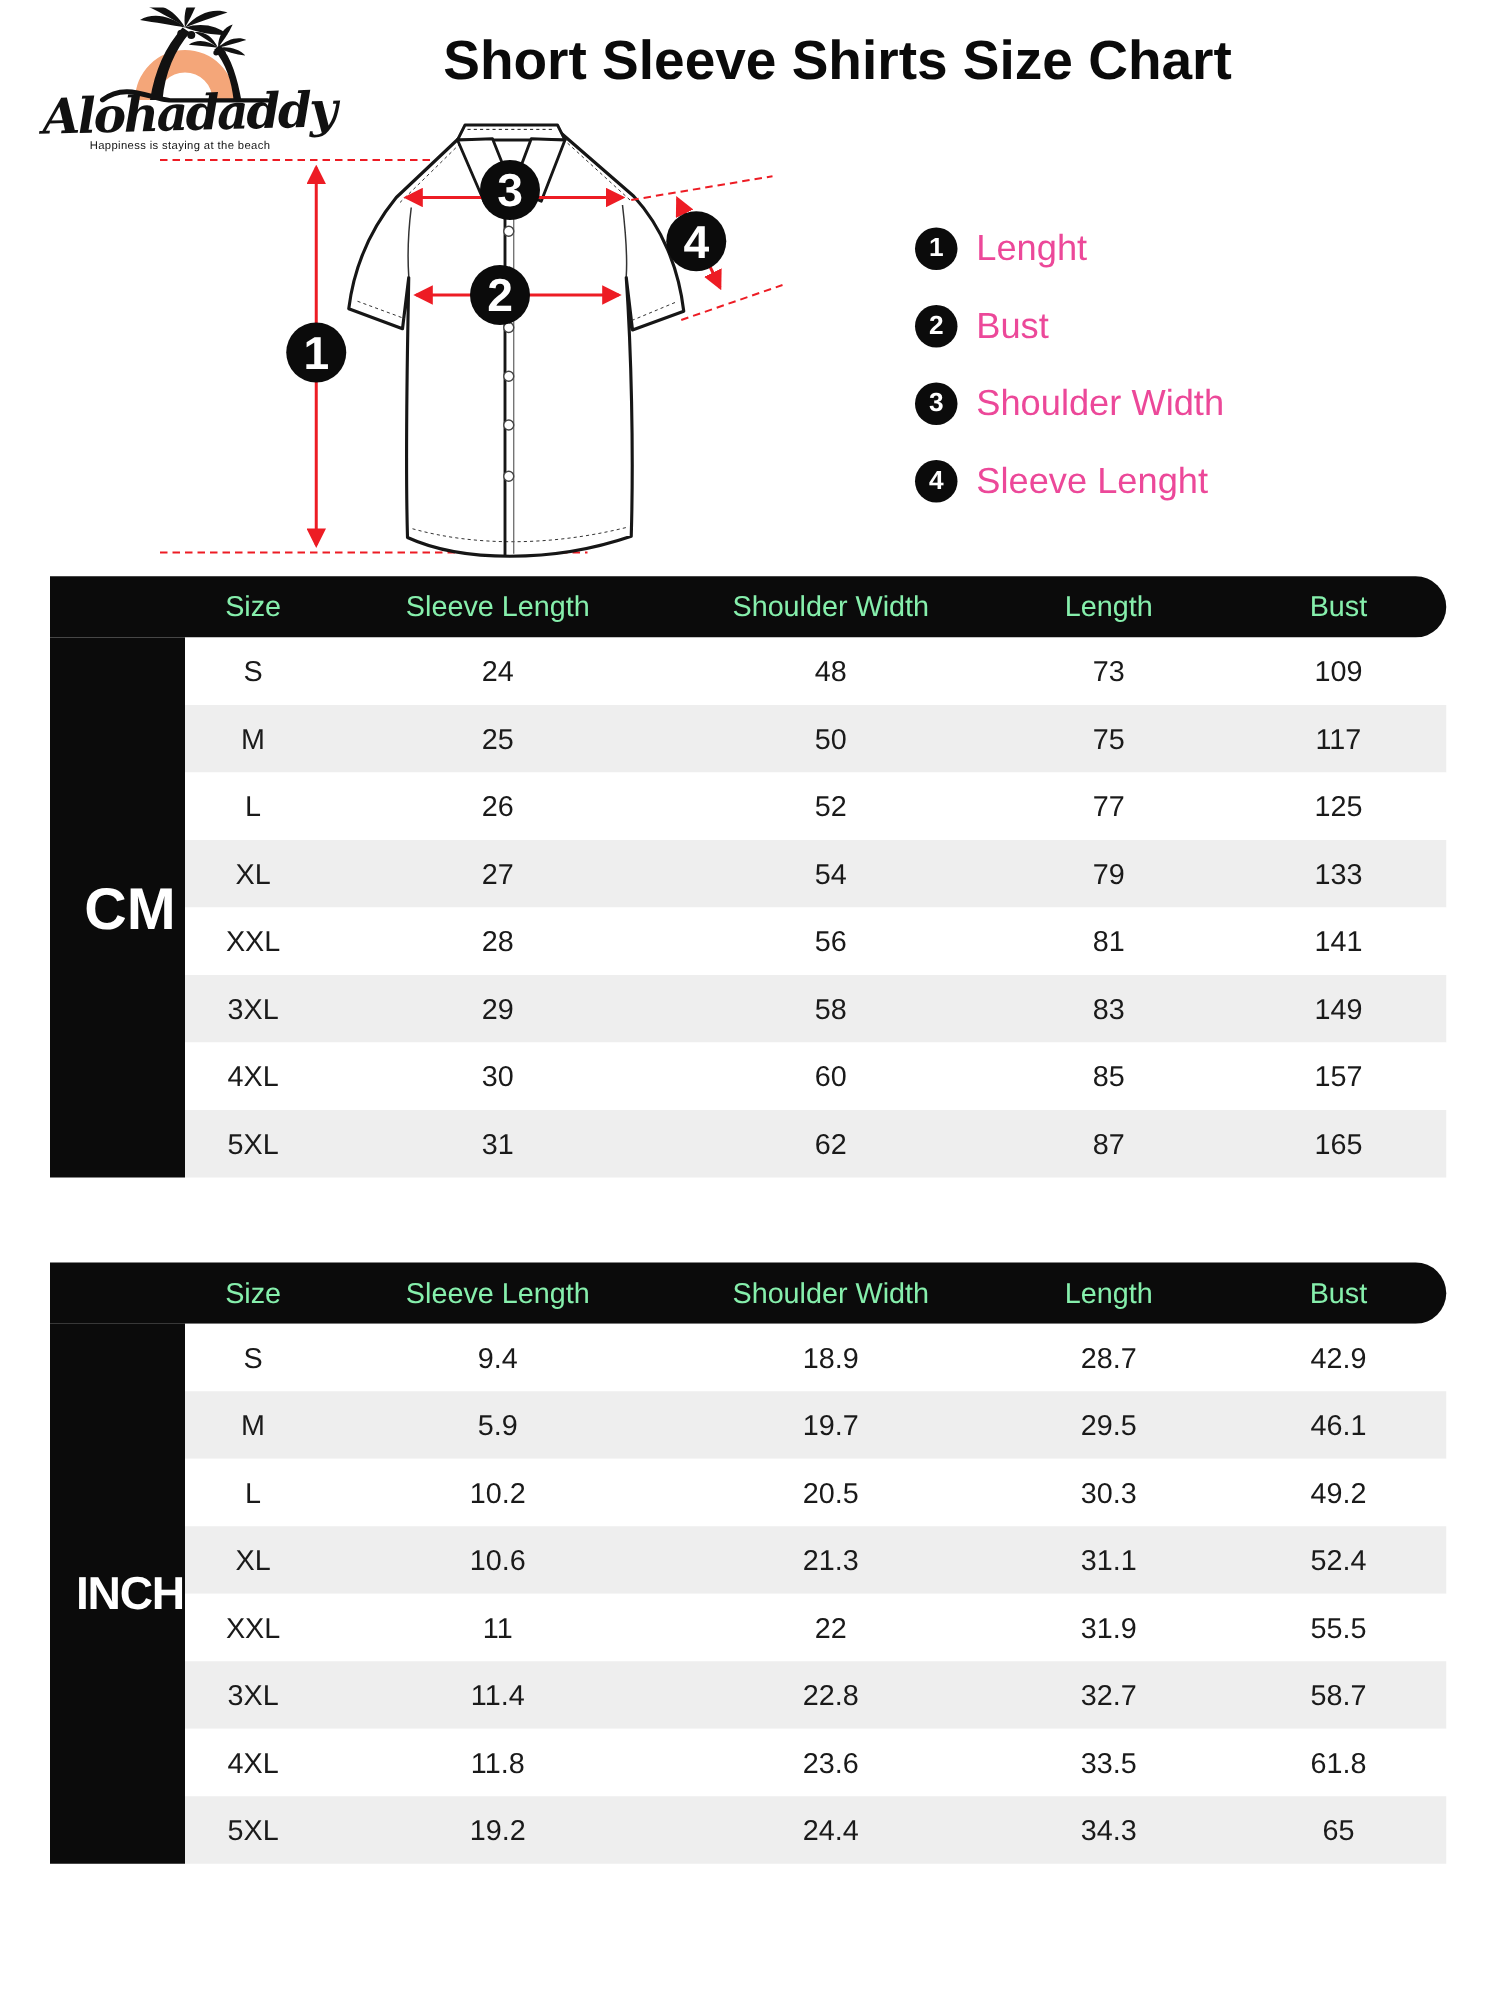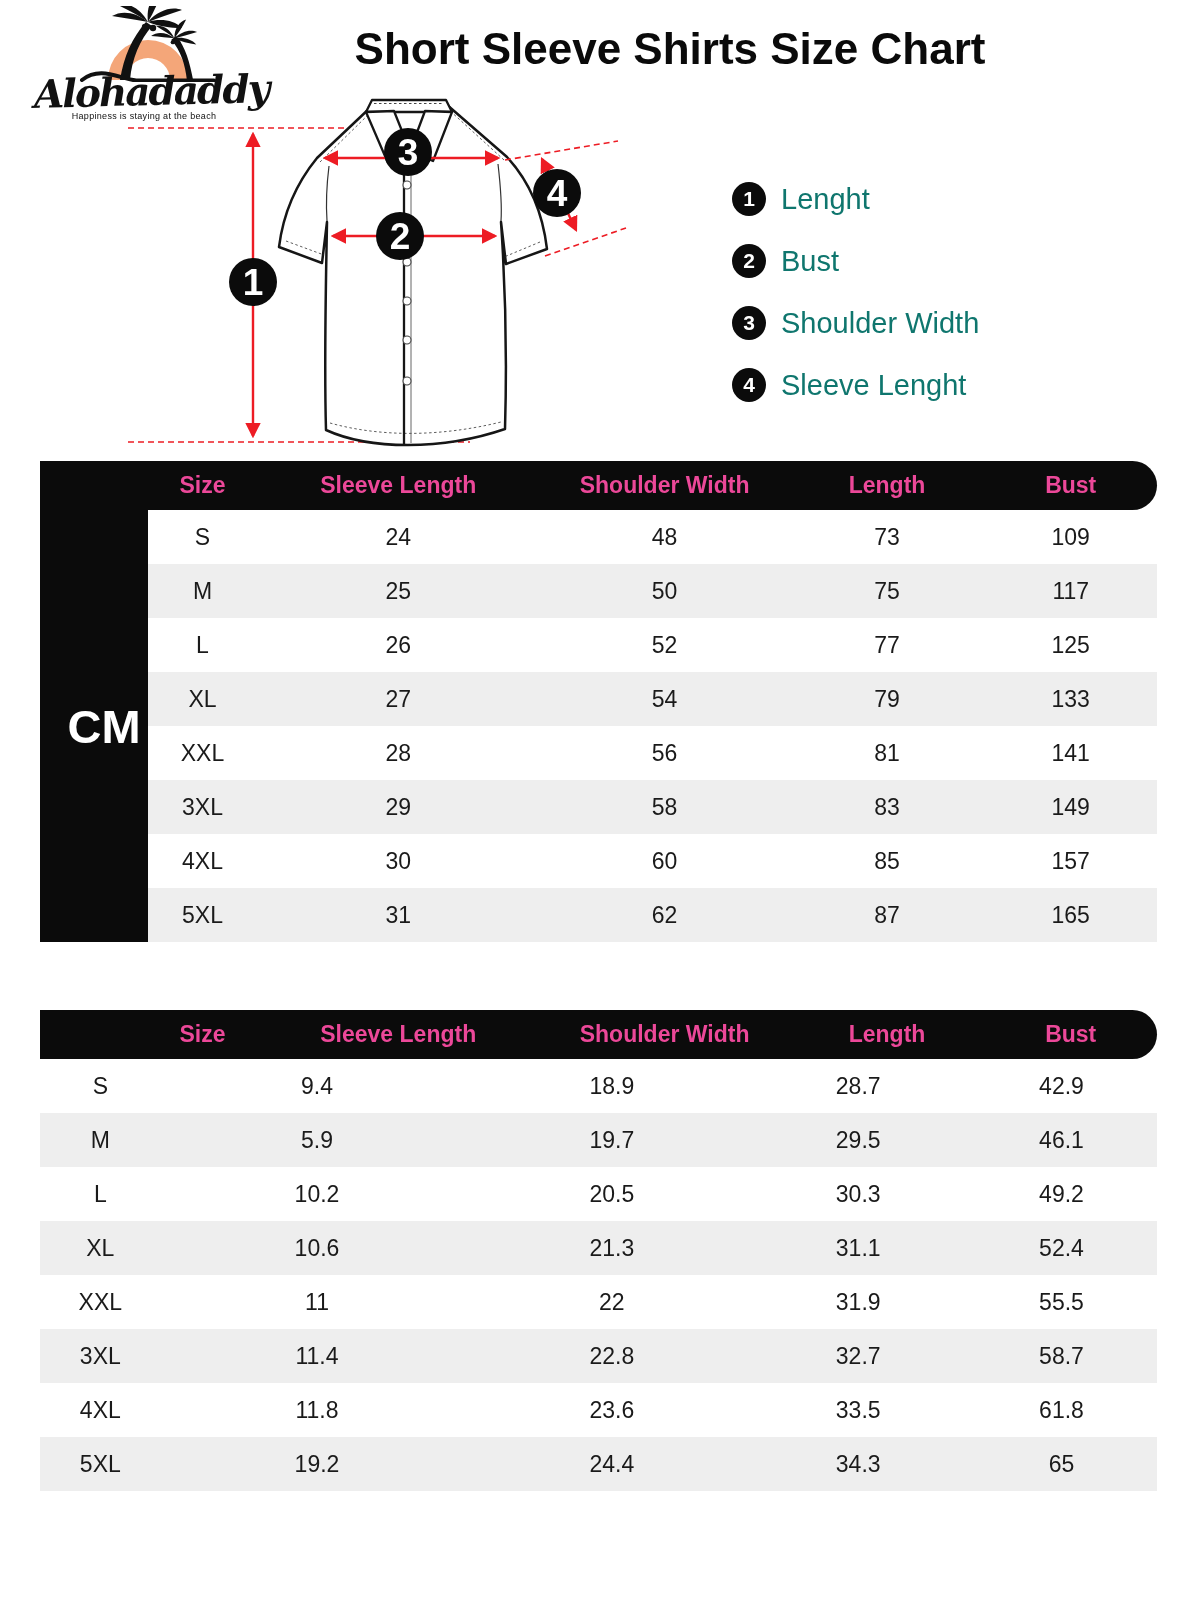--- a/index.html
+++ b/index.html
@@ -22,30 +22,30 @@
 
   
   .diagram-svg { position:absolute; left:118px; top:92px; width:512px; height:362px; }
 
   
   .legend { position:absolute; left:732px; top:181px; display:flex; flex-direction:column; }
   .legend-item { display:flex; align-items:center; height:36px; margin-bottom:26px; }
   .lnum { width:34px; height:34px; border-radius:50%; background:#0b0b0b; color:#fff;
           display:flex; align-items:center; justify-content:center; font-weight:bold; font-size:21px;
           flex:0 0 34px; }
-  .llabel { font-size:29px; color:#0f766e; margin-left:15px; white-space:nowrap;text-align:center; }
+  .llabel { font-size:29px; color:#ec4899; margin-left:15px; white-space:nowrap;text-align:center; }
 
   
   .size-block { position:absolute; left:40px; width:1117px; }
   #cm-table  { top:461px; }
   #inch-table{ top:1010px; }
   .thead { width:100%; height:49px; background:#0b0b0b; border-radius:0 25px 25px 0;
            padding-left:108px; display:grid;
            grid-template-columns:10.8% 28% 24.8% 19.3% 1fr; align-items:center; }
-  .thead .th { color:#ec4899; font-weight:bold; font-size:23px; text-align:center; }
+  .thead .th { color:#86efac; font-weight:normal; font-size:23px; text-align:center; }
   .tbody { display:flex; width:100%; }
   .unit { width:108px; background:#0b0b0b; color:#fff; display:flex; align-items:center;
           justify-content:center; font-weight:bold;padding-left:20px; }
   #cm-table .unit   { font-size:47px; letter-spacing:0px; }
   #inch-table .unit { font-size:37px; letter-spacing:-1px; }
   .rows { flex:1; display:flex; flex-direction:column; }
   .tr { height:54px; display:grid; grid-template-columns:10.8% 28% 24.8% 19.3% 1fr;
         align-items:center; background:#fff; }
   .tr:nth-child(even) { background:#eeeeee; }
   .td { text-align:center; font-size:23px; color:#1a1a1a; }
@@ -263,20 +263,21 @@
 
   <section class="size-block" id="inch-table">
     <div class="thead">
         <div class="th">Size</div>
         <div class="th">Sleeve Length</div>
         <div class="th">Shoulder Width</div>
         <div class="th">Length</div>
         <div class="th">Bust</div>
       </div>
     <div class="tbody">
+      <div class="unit">INCH</div>
       <div class="rows">
           <div class="tr">
             <div class="td">S</div>
             <div class="td">9.4</div>
             <div class="td">18.9</div>
             <div class="td">28.7</div>
             <div class="td">42.9</div>
           </div>
           <div class="tr">
             <div class="td">M</div>

